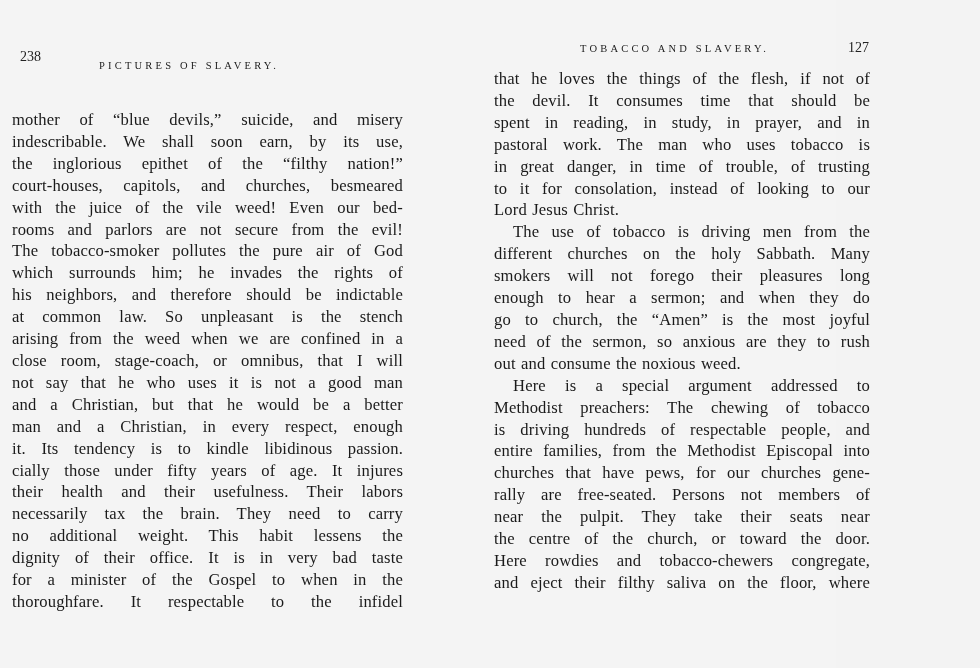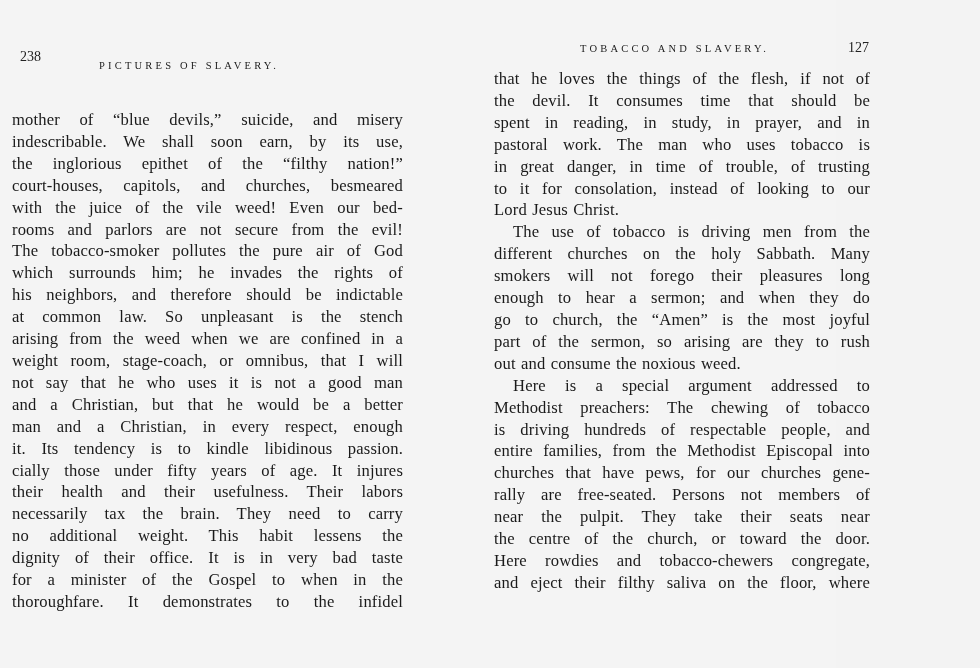--- a/index.html
+++ b/index.html
@@ -86,32 +86,32 @@
       <span class="line">indescribable.  We shall soon earn, by its use,</span>
       <span class="line">the inglorious epithet of the “filthy nation!”</span>
       <span class="line">court-houses, capitols, and churches, besmeared</span>
       <span class="line">with the juice of the vile weed!  Even our bed-</span>
       <span class="line">rooms and parlors are not secure from the evil!</span>
       <span class="line">The tobacco-smoker pollutes the pure air of God</span>
       <span class="line">which surrounds him; he invades the rights of</span>
       <span class="line">his neighbors, and therefore should be indictable</span>
       <span class="line">at common law.  So unpleasant is the stench</span>
       <span class="line">arising from the weed when we are confined in a</span>
-      <span class="line">weight room, stage-coach, or omnibus, that I will</span>
+      <span class="line">close room, stage-coach, or omnibus, that I will</span>
       <span class="line">not say that he who uses it is not a good man</span>
       <span class="line">and a Christian, but that he would be a better</span>
       <span class="line">man and a Christian, in every respect, enough</span>
       <span class="line">it.  Its tendency is to kindle libidinous passion.</span>
       <span class="line">cially those under fifty years of age.  It injures</span>
       <span class="line">their health and their usefulness.  Their labors</span>
       <span class="line">necessarily tax the brain.  They need to carry</span>
       <span class="line">no additional weight.  This habit lessens the</span>
       <span class="line">dignity of their office.  It is in very bad taste</span>
       <span class="line">for a minister of the Gospel to when in the</span>
-      <span class="line">thoroughfare.  It demonstrates to the infidel</span>
+      <span class="line">thoroughfare.  It respectable to the infidel</span>
     </div>
   </div>
 
   <div class="page page-right">
     <div class="running-head">
       <span class="head-title">TOBACCO AND SLAVERY.</span>
       <span class="folio">127</span>
     </div>
     <div class="body-text" id="right-body">
         <span class="line">that he loves the things of the flesh, if not of</span>
@@ -119,21 +119,21 @@
         <span class="line">spent in reading, in study, in prayer, and in</span>
         <span class="line">pastoral work.  The man who uses tobacco is</span>
         <span class="line">in great danger, in time of trouble, of trusting</span>
         <span class="line">to it for consolation, instead of looking to our</span>
         <span class="line last">Lord Jesus Christ.</span>
         <span class="line indent">The use of tobacco is driving men from the</span>
         <span class="line">different churches on the holy Sabbath.  Many</span>
         <span class="line">smokers will not forego their pleasures long</span>
         <span class="line">enough to hear a sermon; and when they do</span>
         <span class="line">go to church, the “Amen” is the most joyful</span>
-        <span class="line">part of the sermon, so arising are they to rush</span>
+        <span class="line">need of the sermon, so anxious are they to rush</span>
         <span class="line last">out and consume the noxious weed.</span>
         <span class="line indent">Here is a special argument addressed to</span>
         <span class="line">Methodist preachers: The chewing of tobacco</span>
         <span class="line">is driving hundreds of respectable people, and</span>
         <span class="line">entire families, from the Methodist Episcopal into</span>
         <span class="line">churches that have pews, for our churches gene-</span>
         <span class="line">rally are free-seated.  Persons not members of</span>
         <span class="line">near the pulpit.  They take their seats near</span>
         <span class="line">the centre of the church, or toward the door.</span>
         <span class="line">Here rowdies and tobacco-chewers congregate,</span>

